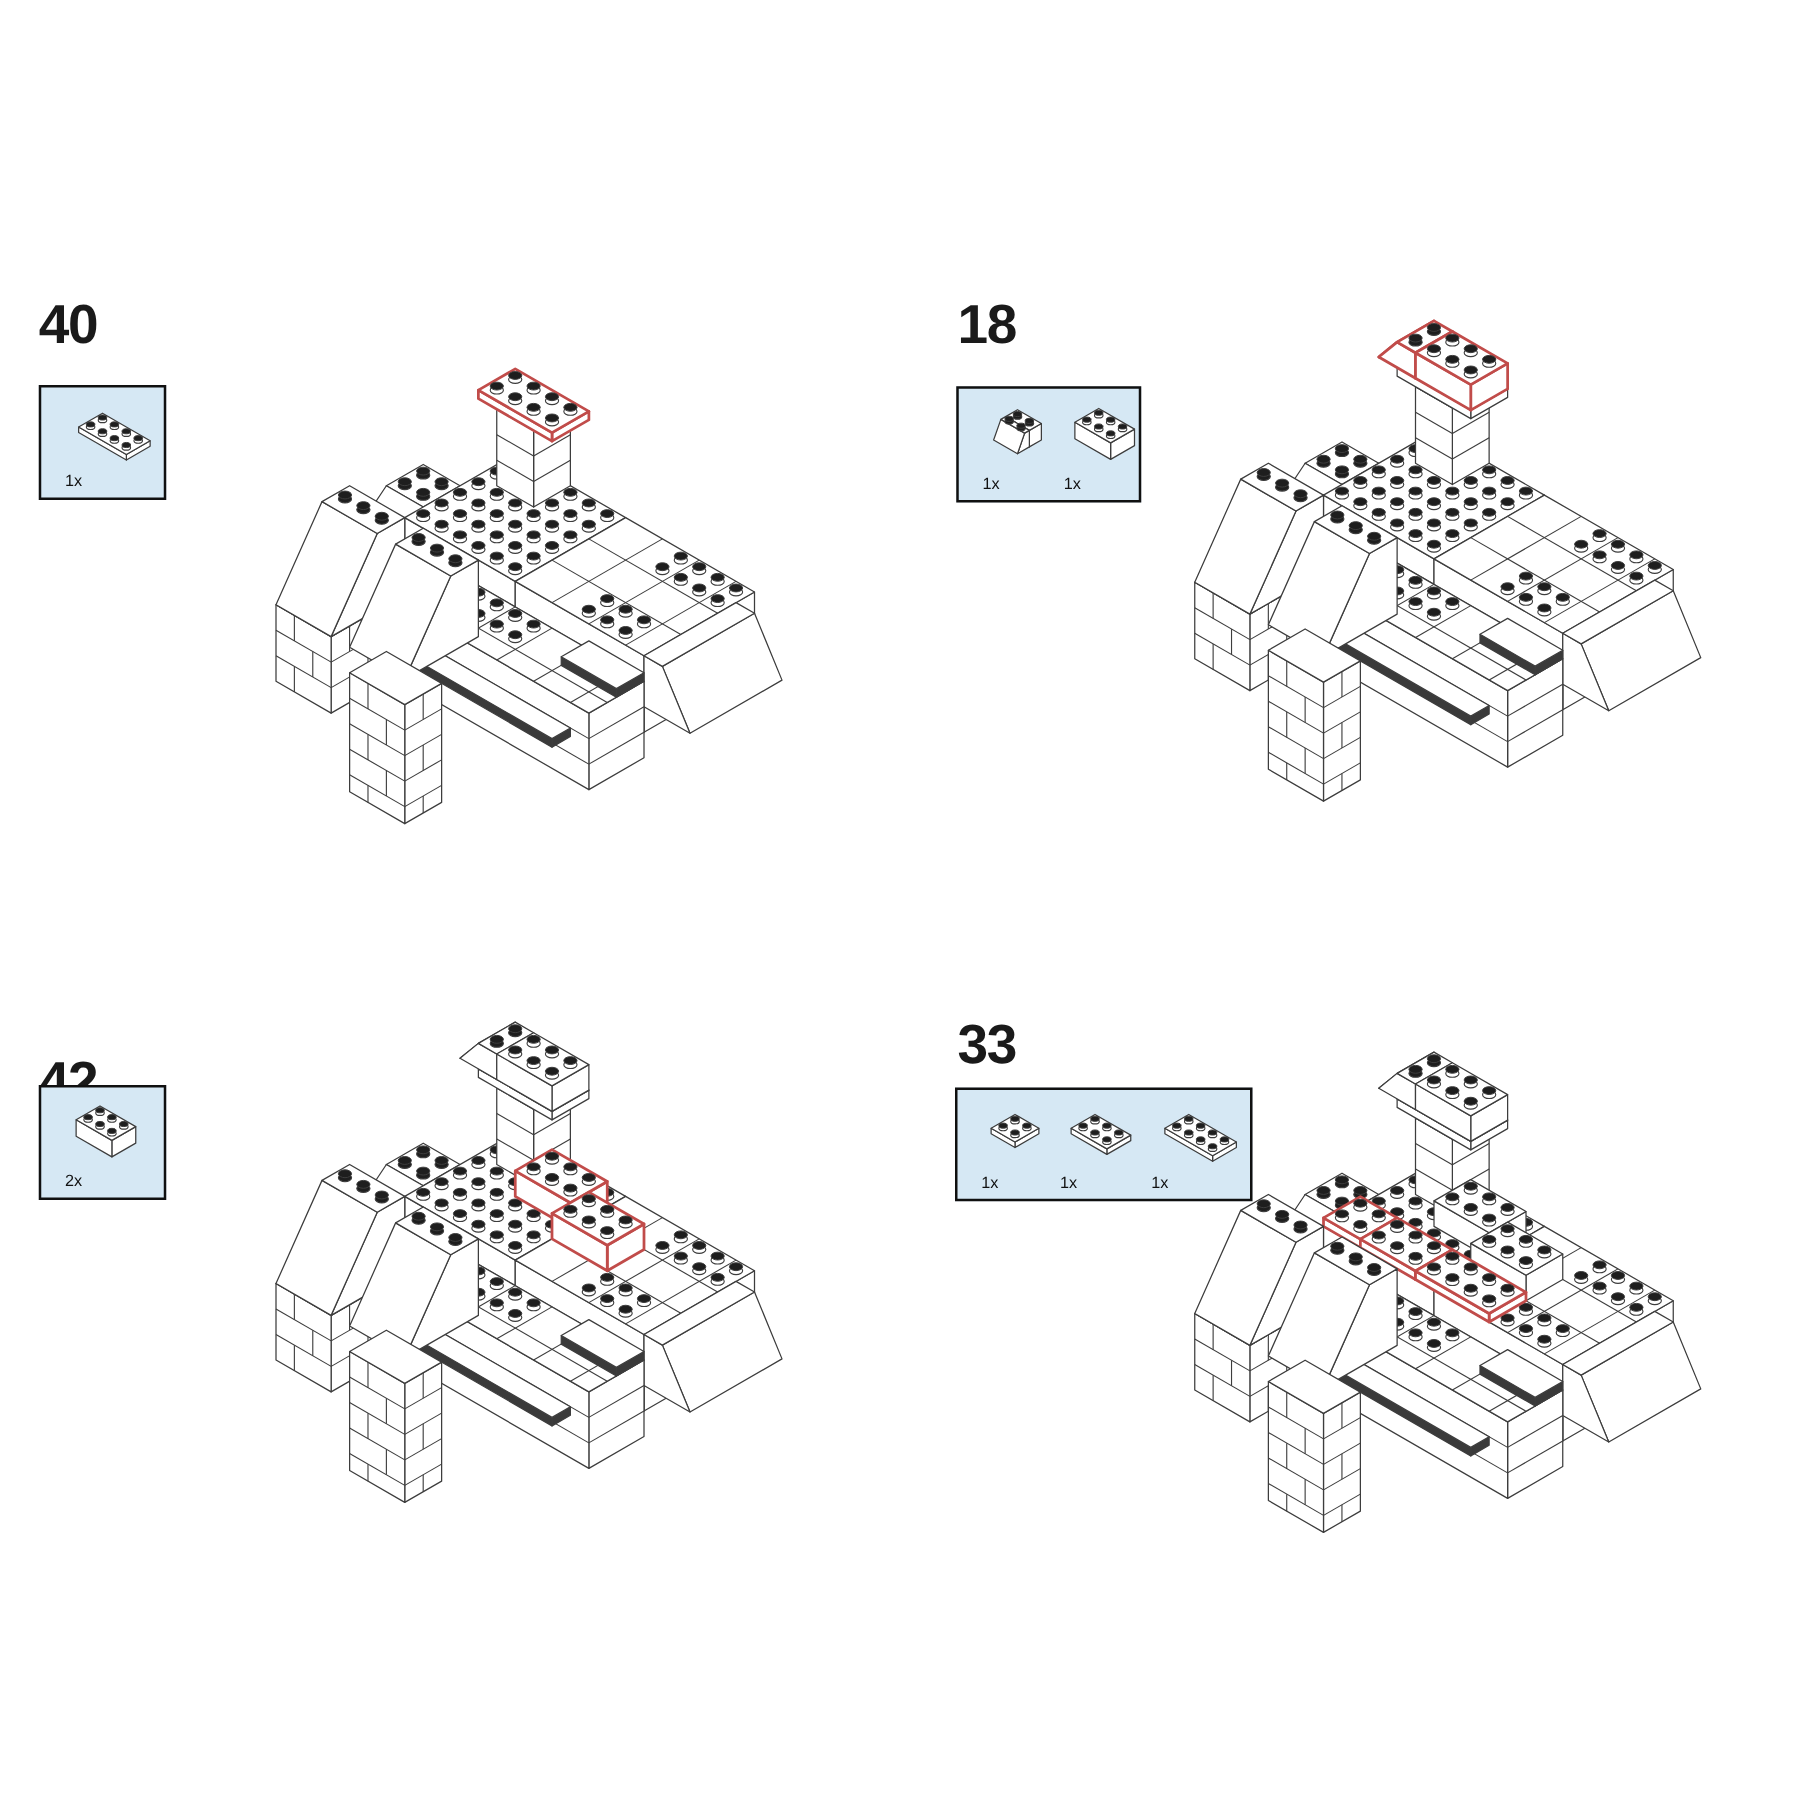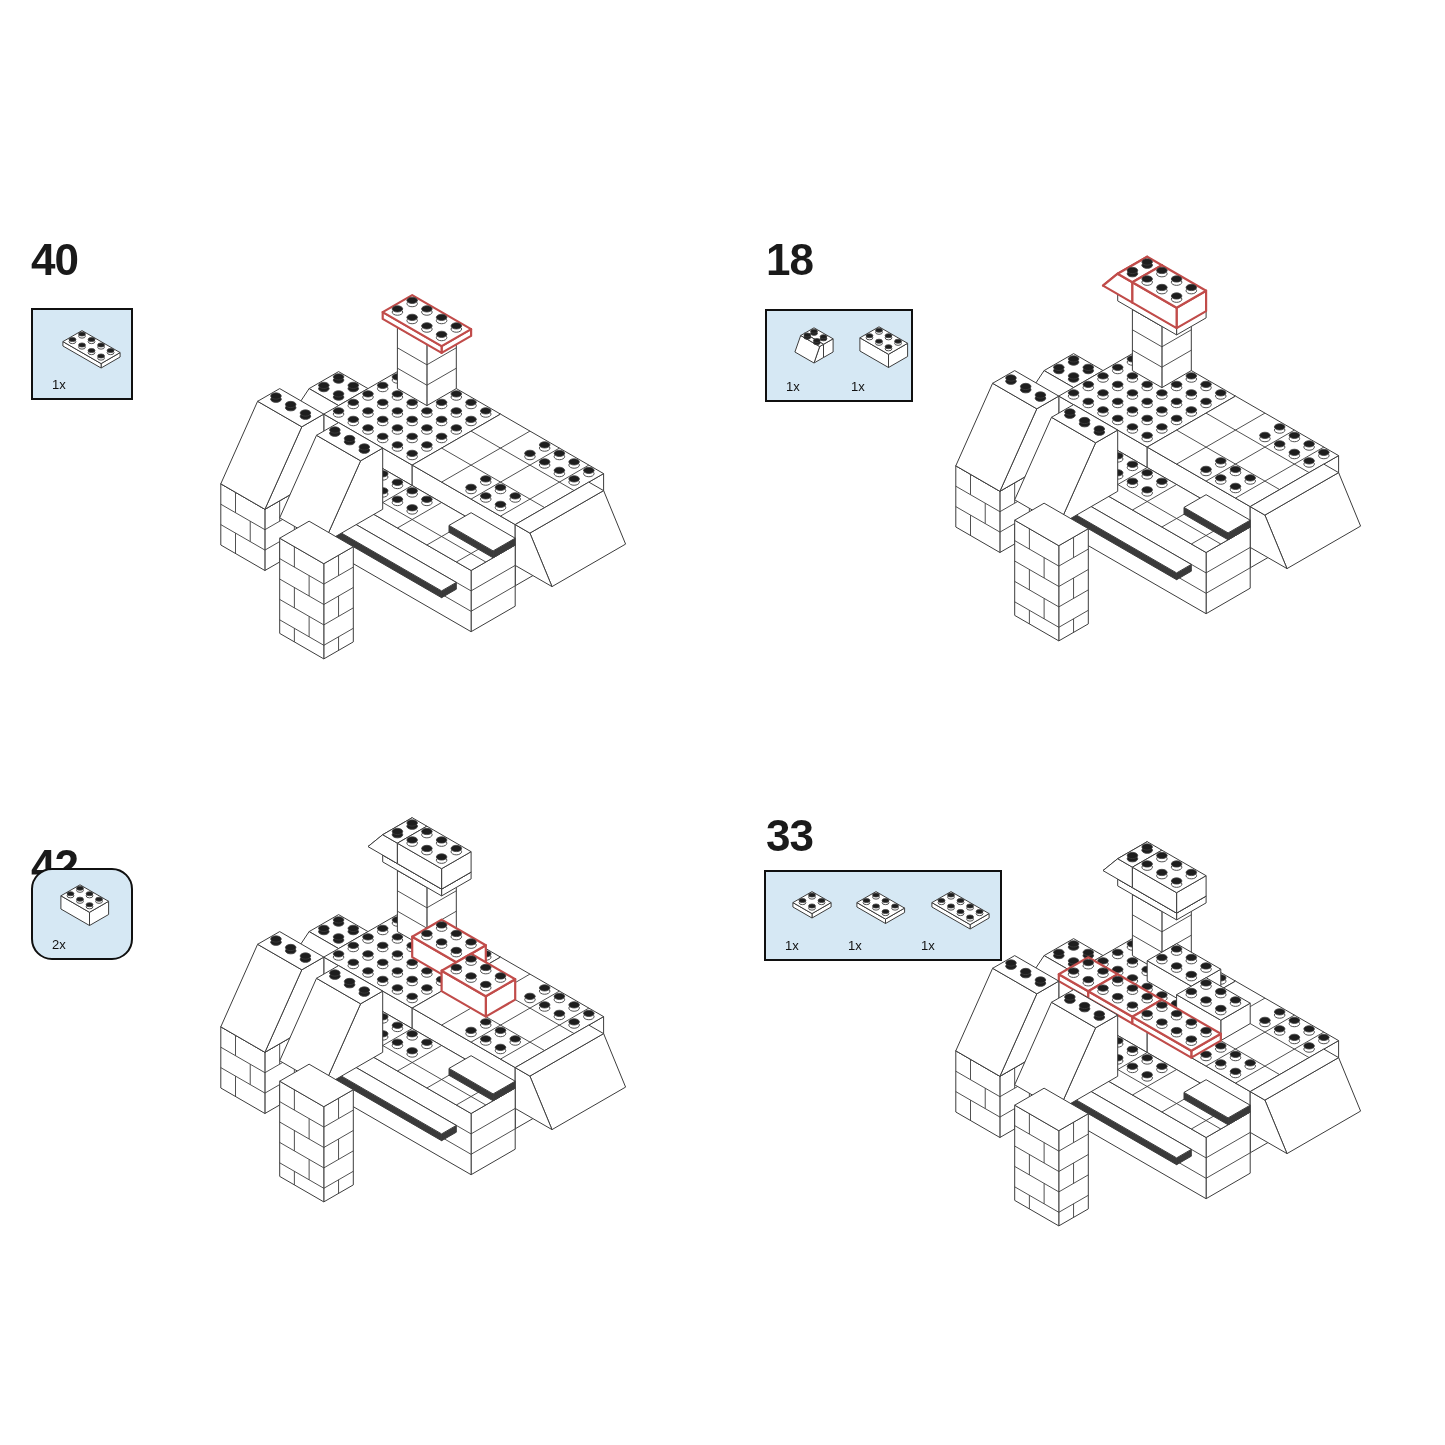--- a/index.html
+++ b/index.html
@@ -16,21 +16,21 @@
   #q0 .step-number,#q1 .step-number{left:31px;top:238px;}
   #q1 .step-number{left:44px;}
   #q2 .step-number{left:31px;top:90px;margin-top:32px;}
   #q3 .step-number{left:44px;top:92px;}
   .parts-box{
     position:absolute;box-sizing:border-box;
     display:flex;align-items:flex-end;gap:7px;padding:6px 8px 7px 19px;
   }
   #q0 .parts-box{left:31px;top:308px;width:102px;height:92px;}
   #q1 .parts-box{left:43px;top:309px;width:148px;height:93px;}
-  #q2 .parts-box{left:31px;top:146px;width:102px;height:92px;border-radius:21px;}
+  #q2 .parts-box{left:31px;top:146px;width:102px;height:92px;}
   #q3 .parts-box{left:42px;top:148px;width:238px;height:91px;}
   .part{display:flex;flex-direction:column;align-items:flex-start;}
   .part-label{font-size:13px;color:#111;margin-top:2px;line-height:1;}
   .model{position:absolute;}
   #q0 .model{left:168px;top:263px;}
   #q1 .model{left:181px;top:245px;}
   #q2 .model{left:168px;top:84px;}
   #q3 .model{left:181px;top:108px;}
 </style>
 </head>

